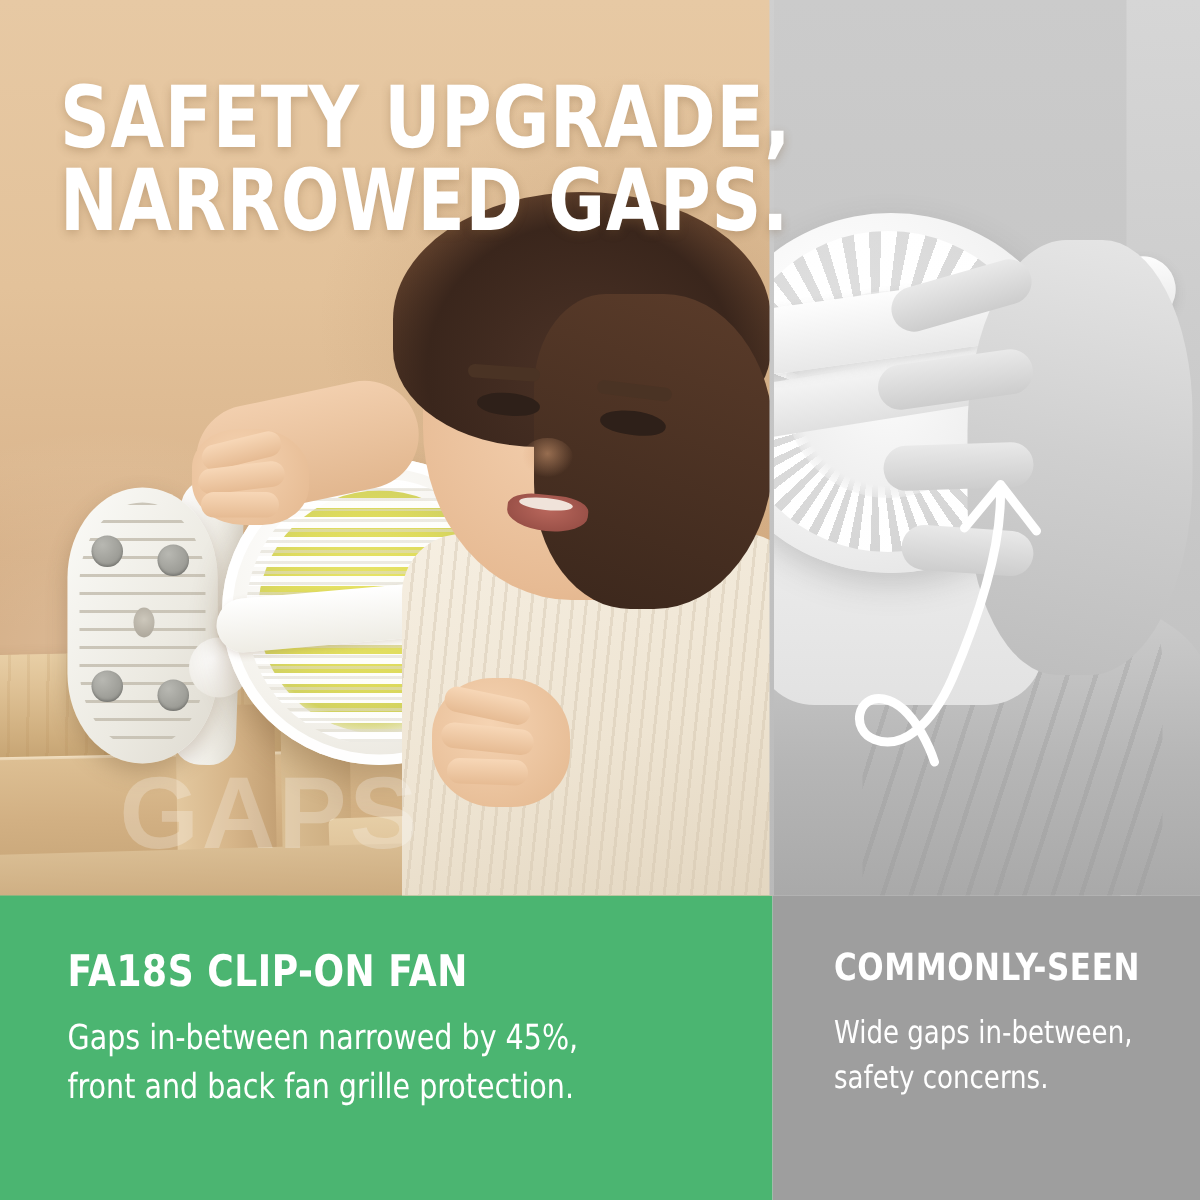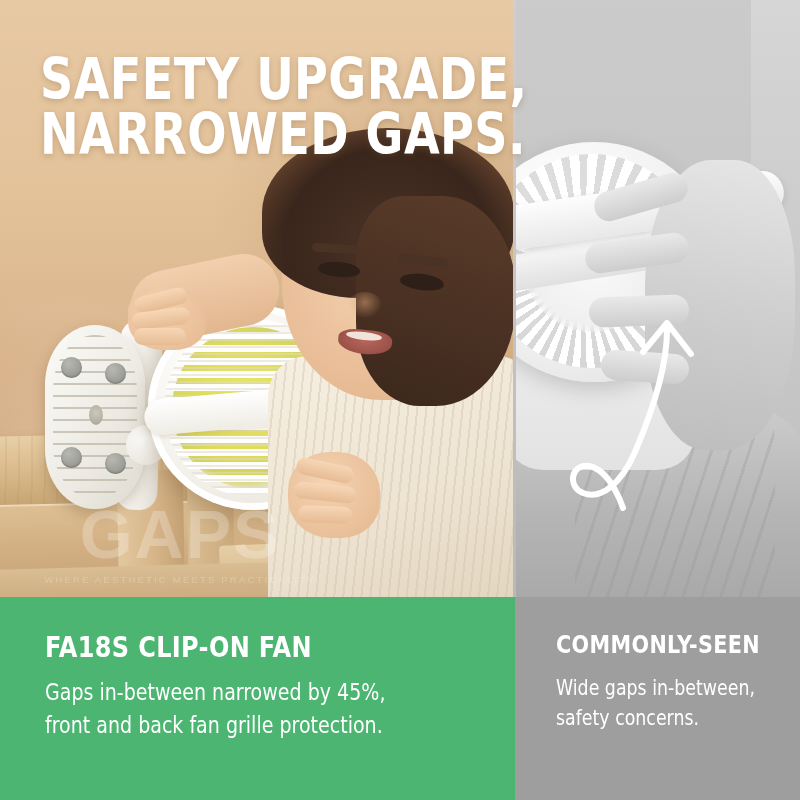--- a/index.html
+++ b/index.html
@@ -491,21 +491,20 @@
     <div class="eye-l"></div>
     <div class="eye-r"></div>
     <div class="nose"></div>
     <div class="mouth"></div>
     <div class="mouth-hi"></div>
     <div class="child-hair"></div>
     <div class="child-hair2"></div>
 
     <div class="watermark">
       <div class="wm-mark">GAPS</div>
-      <div class="wm-tag">WHERE AESTHETIC MEETS PRACTICALITY</div>
     </div>
   </div>
 
   <div class="photo-right">
     <div class="g-wall-r"></div>
     <div class="g-post"></div>
     <div class="g-blanket"></div>
     <div class="g-blanket-fold"></div>
     <div class="g-base"></div>
 

